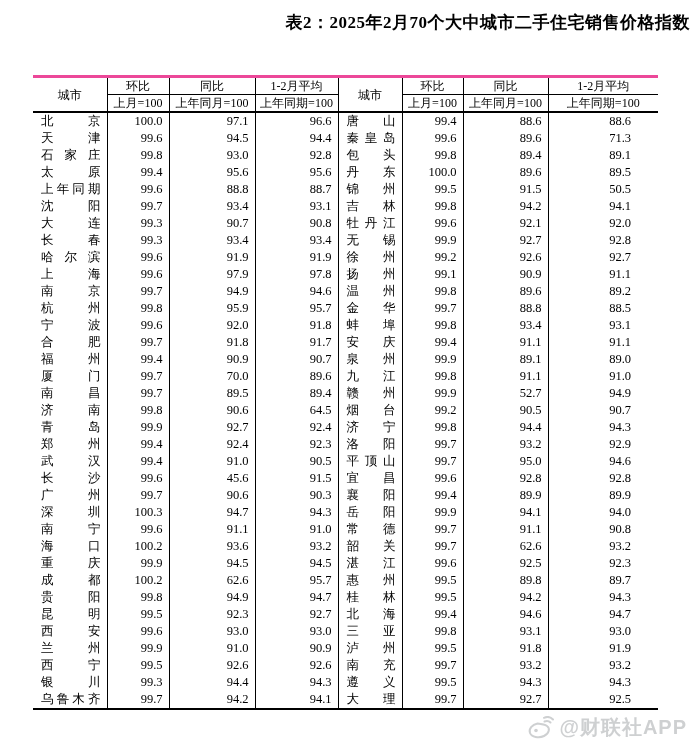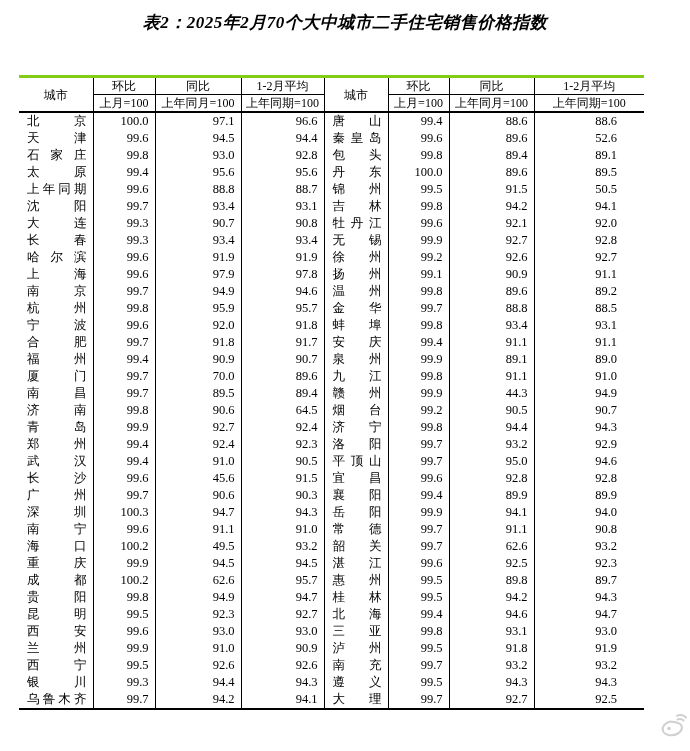--- a/index.html
+++ b/index.html
@@ -10,34 +10,33 @@
     background: #ffffff;
     color: #000;
     font-family: "Liberation Serif", "DejaVu Serif", serif;
     overflow: hidden;
   }
 
   .page-title {
     position: absolute;
     top: 11px; left: 0;
     width: 100%;
-    text-align: center;
+    text-align: right;
     font-size: 17px;
     font-weight: bold;
     letter-spacing: 0.5px;
-    font-style: italic;
   }
 
   table.price-table {
     position: absolute;
-    top: 75px; left: 19px;
+    top: 75px; left: 33px;
     width: 625px;
     table-layout: fixed;
     border-collapse: collapse;
-    border-top: 3px solid #84cc16;
+    border-top: 3px solid #ec4899;
     border-bottom: 2px solid #000;
   }
 
   .price-table th {
     font-weight: normal;
     font-size: 12px;
     text-align: center;
     padding: 0;
     height: 16px;
     line-height: 16px;
@@ -133,21 +132,21 @@
         <td class="num last">88.6</td>
       </tr>
       <tr>
         <td class="city">天津</td>
         <td class="num">99.6</td>
         <td class="num">94.5</td>
         <td class="num">94.4</td>
         <td class="city">秦皇岛</td>
         <td class="num">99.6</td>
         <td class="num">89.6</td>
-        <td class="num last">52.6</td>
+        <td class="num last">71.3</td>
       </tr>
       <tr>
         <td class="city">石家庄</td>
         <td class="num">99.8</td>
         <td class="num">93.0</td>
         <td class="num">92.8</td>
         <td class="city">包头</td>
         <td class="num">99.8</td>
         <td class="num">89.4</td>
         <td class="num last">89.1</td>
@@ -282,21 +281,21 @@
         <td class="num">91.1</td>
         <td class="num last">91.0</td>
       </tr>
       <tr>
         <td class="city">南昌</td>
         <td class="num">99.7</td>
         <td class="num">89.5</td>
         <td class="num">89.4</td>
         <td class="city">赣州</td>
         <td class="num">99.9</td>
-        <td class="num">44.3</td>
+        <td class="num">52.7</td>
         <td class="num last">94.9</td>
       </tr>
       <tr>
         <td class="city">济南</td>
         <td class="num">99.8</td>
         <td class="num">90.6</td>
         <td class="num">64.5</td>
         <td class="city">烟台</td>
         <td class="num">99.2</td>
         <td class="num">90.5</td>
@@ -368,21 +367,21 @@
         <td class="num">91.1</td>
         <td class="num">91.0</td>
         <td class="city">常德</td>
         <td class="num">99.7</td>
         <td class="num">91.1</td>
         <td class="num last">90.8</td>
       </tr>
       <tr>
         <td class="city">海口</td>
         <td class="num">100.2</td>
-        <td class="num">49.5</td>
+        <td class="num">93.6</td>
         <td class="num">93.2</td>
         <td class="city">韶关</td>
         <td class="num">99.7</td>
         <td class="num">62.6</td>
         <td class="num last">93.2</td>
       </tr>
       <tr>
         <td class="city">重庆</td>
         <td class="num">99.9</td>
         <td class="num">94.5</td>
@@ -479,13 +478,14 @@
   <span style="display:inline-flex;">
     <svg width="27" height="23" viewBox="0 0 27 23">
       <g fill="none" stroke="#c6c8ca" stroke-width="2" stroke-linecap="round">
         <path d="M10.5 7.5 C5 8.5 1.5 13 3 17 C4.5 21 12 22.5 17 20 C22 17.5 23.5 12.5 20 10 C17.5 8.2 13.5 7.8 10.5 7.5 Z"></path>
         <path d="M17.5 5.5 Q21 4 23.5 6.5"></path>
         <path d="M17 1.8 Q22.5 -0.5 26 3.5"></path>
       </g>
       <circle cx="9" cy="14.5" r="1.8" fill="#c6c8ca"></circle>
     </svg>
   </span>
+  <span class="wm-text">@财联社APP</span>
 </div>
 
 </body></html>

